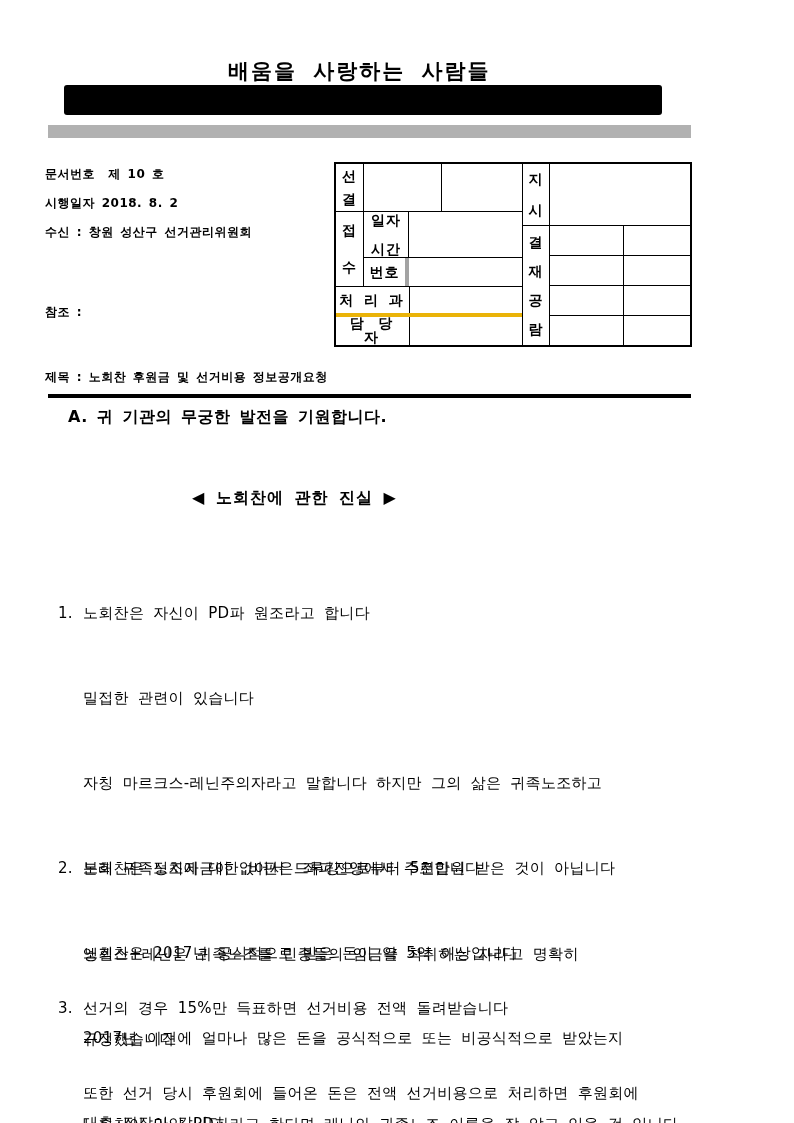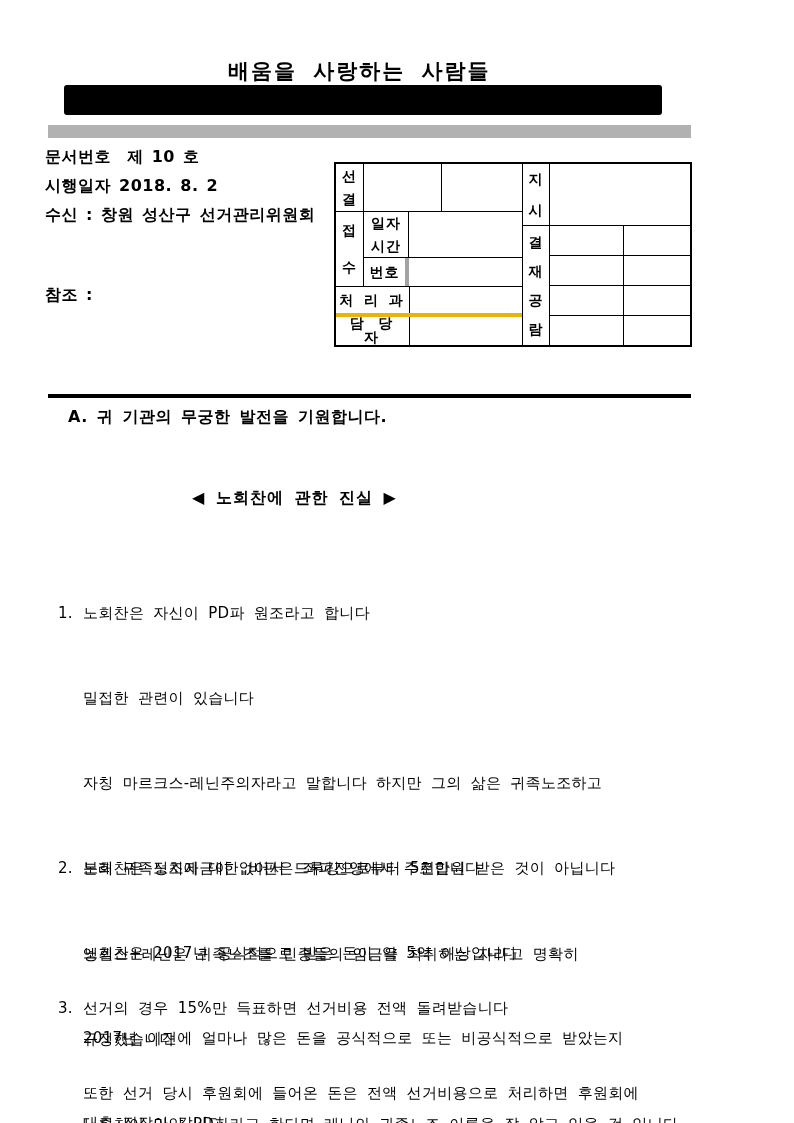--- a/index.html
+++ b/index.html
@@ -8,21 +8,21 @@
     font-family:"DejaVu Sans","Liberation Sans",sans-serif; color:#000;
     overflow:hidden;
   }
   .abs { position:absolute; }
   .title {
     top:57px; left:228px; font-size:21px; font-weight:bold;
     letter-spacing:2px; word-spacing:7px; white-space:pre;
   }
   .bar-black { top:85px; left:64px; width:598px; height:30px; background:#000; border-radius:3px; }
   .bar-gray  { top:125px; left:48px; width:643px; height:13px; background:#b1b1b1; }
-  .hdr { font-weight:bold; font-size:16px; letter-spacing:0.5px; word-spacing:2px; white-space:pre; }
+  .hdr { font-weight:bold; font-size:12px; letter-spacing:0.5px; word-spacing:2px; white-space:pre;margin-top:19px; }
   .l-docno { top:147px; left:45px; }
   .l-date  { top:176px; left:45px; }
   .l-recv  { top:205px; left:45px; }
   .l-ref   { top:285px; left:45px; }
   .l-subj  { top:350px; left:45px; }
   .rule { top:394px; left:48px; width:643px; height:4px; background:#000; }
   .greeting { top:407px; left:68px; font-weight:bold; font-size:16px; letter-spacing:0.5px; word-spacing:3px; white-space:pre; }
   .sec-head { top:488px; left:192px; font-weight:bold; font-size:16px; letter-spacing:1px; word-spacing:4px; white-space:pre; }
 
   
@@ -38,21 +38,21 @@
   }
   .tl { width:187px; border-right:1px solid #000; display:flex; flex-direction:column; }
   .tl-r1 { height:48px; border-bottom:1px solid #000; display:flex; }
   .tl-r1 .a  { width:28px; border-right:1px solid #000; line-height:23px; }
   .tl-r1 .c1 { width:78px; border-right:1px solid #000; }
   .tl-r1 .c2 { flex:1; }
   .tl-r2 { height:75px; border-bottom:1px solid #000; display:flex; }
   .tl-r2 .a { width:28px; border-right:1px solid #000; line-height:37px; }
   .tl-sub { flex:1; display:flex; flex-direction:column; }
   .sub-r1 { height:46px; border-bottom:1px solid #000; display:flex; }
-  .sub-r1 .b { width:45px; border-right:1px solid #000; line-height:23px; }
+  .sub-r1 .b { width:45px; border-right:1px solid #000; line-height:29px; }
   .sub-r1 .v { flex:1; }
   .sub-r2 { flex:1; display:flex; }
   .sub-r2 .b { width:45px; border-right:4px solid #a3a3a3; }
   .sub-r2 .v { flex:1; }
   .tl-r3 { height:30px; border-bottom:4px solid #eab308; display:flex; }
   .tl-r3 .ab { width:74px; border-right:1px solid #000; letter-spacing:3px; }
   .tl-r3 .v { flex:1; }
   .tl-r4 { flex:1; display:flex;font-family:Liberation Mono, monospace; }
   .tl-r4 .ab { width:74px; border-right:1px solid #000; letter-spacing:3px; }
   .tl-r4 .v { flex:1; }
@@ -84,20 +84,21 @@
 
   <div class="abs title">배움을 사랑하는 사람들</div>
 
   <div class="abs bar-black"></div>
   <div class="abs bar-gray"></div>
 
   <div class="abs hdr l-docno">문서번호  제 10 호</div>
   <div class="abs hdr l-date">시행일자 2018. 8. 2</div>
   <div class="abs hdr l-recv">수신 : 창원 성산구 선거관리위원회</div>
   <div class="abs hdr l-ref">참조 :</div>
+  <div class="abs hdr l-subj">제목 : 노회찬 후원금 및 선거비용 정보공개요청</div>
 
   <div class="abs tbl">
     <div class="tl">
       <div class="tl-r1">
         <div class="lab a">선
 결</div>
         <div class="c1"></div>
         <div class="c2"></div>
       </div>
       <div class="tl-r2">

